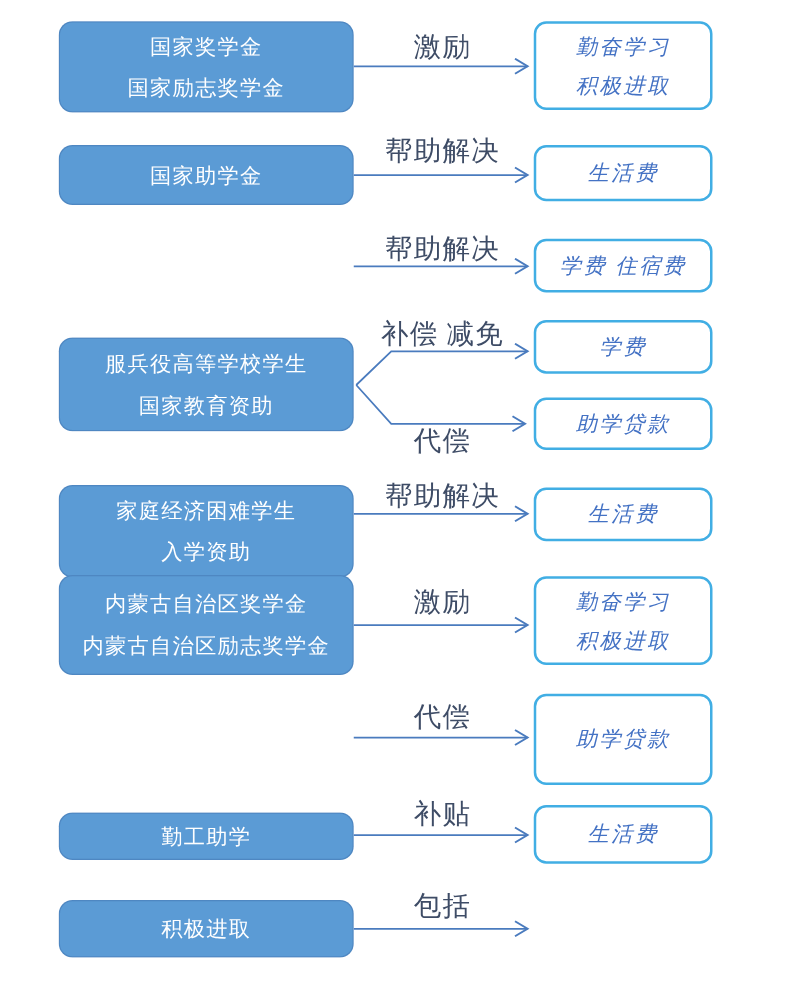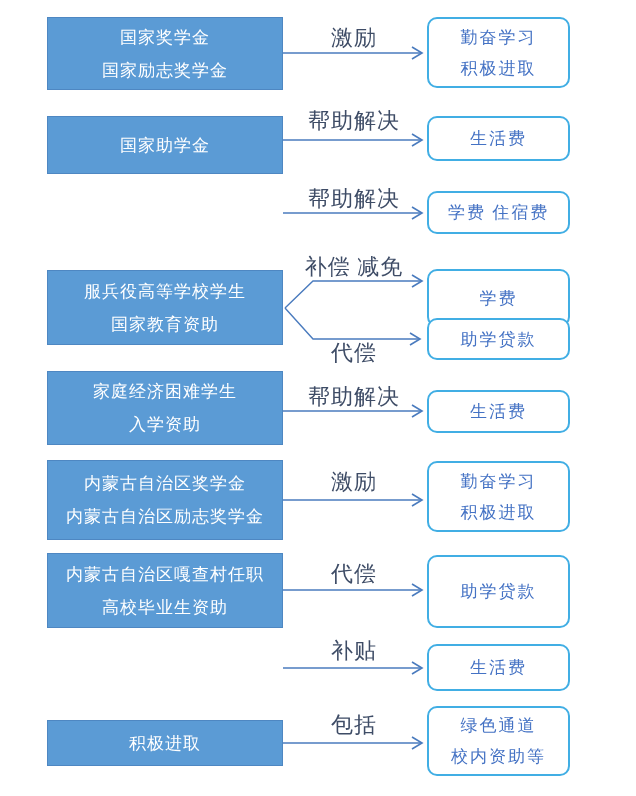--- a/index.html
+++ b/index.html
@@ -16,30 +16,30 @@
   .canvas{
     position:relative;width:636px;height:796px;background:var(--background);
     overflow:hidden;
   }
   .arrow-layer{position:absolute;left:0;top:0;width:636px;height:796px;}
   .arrow-line{stroke:var(--arrow);stroke-width:1.4;fill:none;}
   .arrow-head{stroke:var(--arrow);stroke-width:1.6;fill:none;}
   .lbox{
     position:absolute;left:47px;width:236px;box-sizing:border-box;
     background:var(--box-fill);color:var(--box-text);
-    border:1px solid rgba(62,110,170,0.45);border-radius:0;
+    border:1px solid rgba(62,110,170,0.45);border-radius:11px;
     display:flex;align-items:center;justify-content:center;text-align:center;
     font-size:17px;line-height:33px;letter-spacing:1px;white-space:pre-line;
   }
   .rbox{
     position:absolute;left:427px;width:143px;box-sizing:border-box;
     background:#fff;color:var(--target-text);
     border:2px solid var(--target-border);border-radius:10px;
     display:flex;align-items:center;justify-content:center;text-align:center;
-    font-size:17px;line-height:31px;letter-spacing:2px;white-space:pre-line;
+    font-size:17px;line-height:31px;letter-spacing:2px;white-space:pre-line;font-style:italic;
   }
   .alabel{
     position:absolute;left:285px;width:138px;text-align:center;
     font-size:22px;line-height:22px;letter-spacing:1px;color:var(--label-text);
     white-space:nowrap;
   }
 </style>
 </head>
 <body>
 
@@ -58,49 +58,46 @@
     <polyline class="arrow-line" points="285,308 313,339 420,339" marker-end="url(#ah)"></polyline>
     <line class="arrow-line" x1="283" y1="411" x2="422" y2="411" marker-end="url(#ah)"></line>
     <line class="arrow-line" x1="283" y1="500" x2="422" y2="500" marker-end="url(#ah)"></line>
     <line class="arrow-line" x1="283" y1="590" x2="422" y2="590" marker-end="url(#ah)"></line>
     <line class="arrow-line" x1="283" y1="668" x2="422" y2="668" marker-end="url(#ah)"></line>
     <line class="arrow-line" x1="283" y1="743" x2="422" y2="743" marker-end="url(#ah)"></line>
   </svg>
 
   <div class="lbox" style="top:17px;height:73px">国家奖学金
 国家励志奖学金</div>
-  <div class="lbox" style="top:116px;height:58px">国家助学金</div>
+  <div class="lbox" style="top:116px;height:48px">国家助学金</div>
   <div class="lbox" style="top:270px;height:75px">服兵役高等学校学生
 国家教育资助</div>
-  <div class="lbox" style="top:371px;height:74px">家庭经济困难学生
+  <div class="lbox" style="top:388px;height:74px">家庭经济困难学生
 入学资助</div>
   <div class="lbox" style="top:460px;height:80px">内蒙古自治区奖学金
 内蒙古自治区励志奖学金</div>
-  <div class="lbox" style="top:553px;height:75px">内蒙古自治区嘎查村任职
-高校毕业生资助</div>
+  <div class="lbox" style="top:650px;height:38px">勤工助学</div>
   <div class="lbox" style="top:720px;height:46px">积极进取</div>
 
   <div class="alabel" style="top:27px">激励</div>
   <div class="alabel" style="top:110px">帮助解决</div>
   <div class="alabel" style="top:188px">帮助解决</div>
   <div class="alabel" style="top:256px">补偿 减免</div>
   <div class="alabel" style="top:342px">代偿</div>
   <div class="alabel" style="top:386px">帮助解决</div>
   <div class="alabel" style="top:471px">激励</div>
   <div class="alabel" style="top:563px">代偿</div>
   <div class="alabel" style="top:640px">补贴</div>
   <div class="alabel" style="top:714px">包括</div>
 
   <div class="rbox" style="top:17px;height:71px">勤奋学习
 积极进取</div>
   <div class="rbox" style="top:116px;height:45px">生活费</div>
   <div class="rbox" style="top:191px;height:43px">学费 住宿费</div>
-  <div class="rbox" style="top:269px;height:58px">学费</div>
+  <div class="rbox" style="top:256px;height:43px">学费</div>
   <div class="rbox" style="top:318px;height:42px">助学贷款</div>
   <div class="rbox" style="top:390px;height:43px">生活费</div>
   <div class="rbox" style="top:461px;height:71px">勤奋学习
 积极进取</div>
   <div class="rbox" style="top:555px;height:73px">助学贷款</div>
   <div class="rbox" style="top:644px;height:47px">生活费</div>
-  <div class="rbox" style="top:706px;height:70px">绿色通道
-校内资助等</div>
 
 </div>
 
 </body></html>

